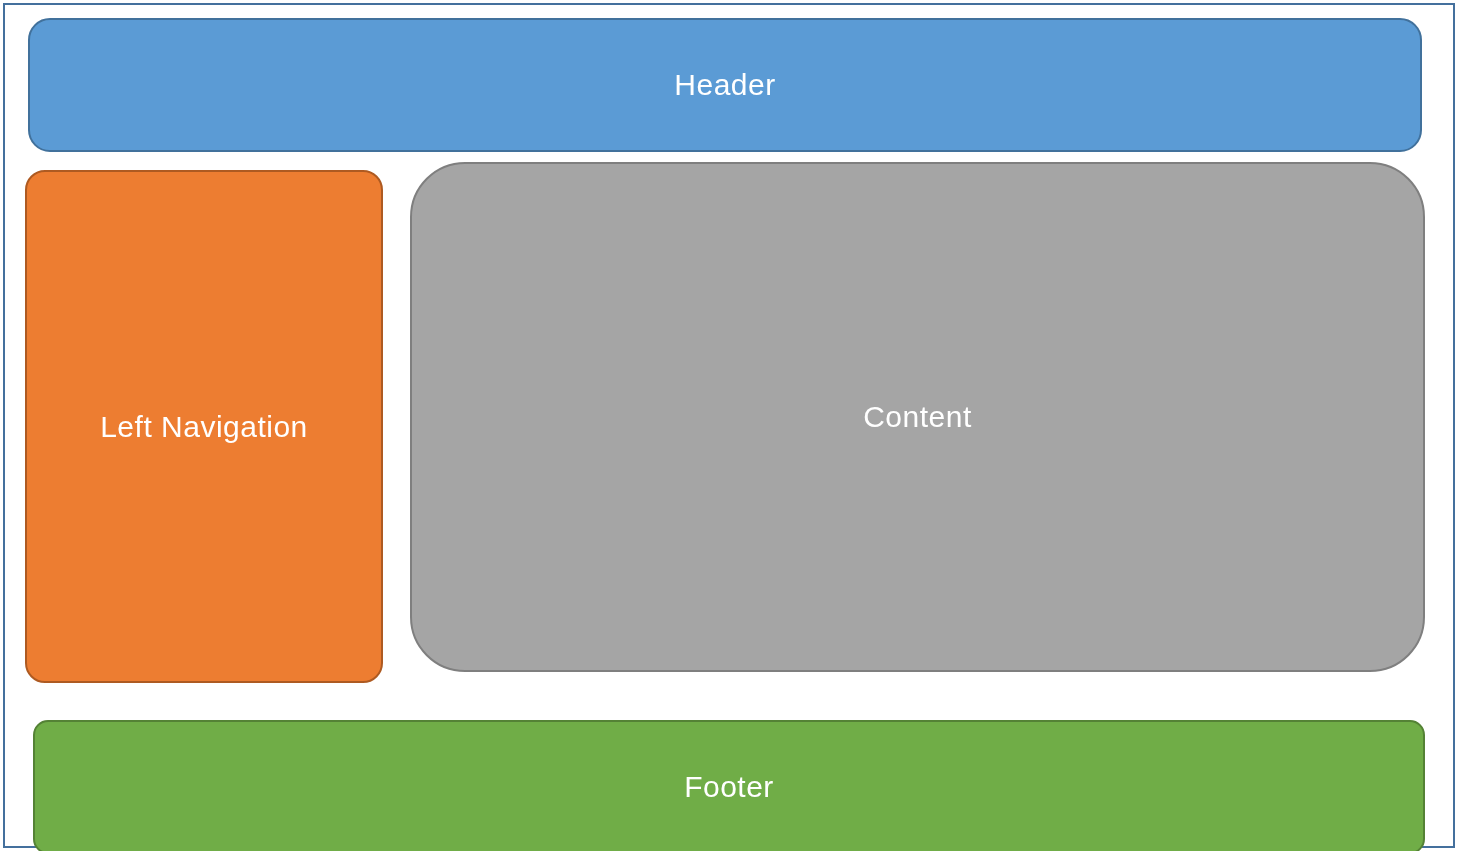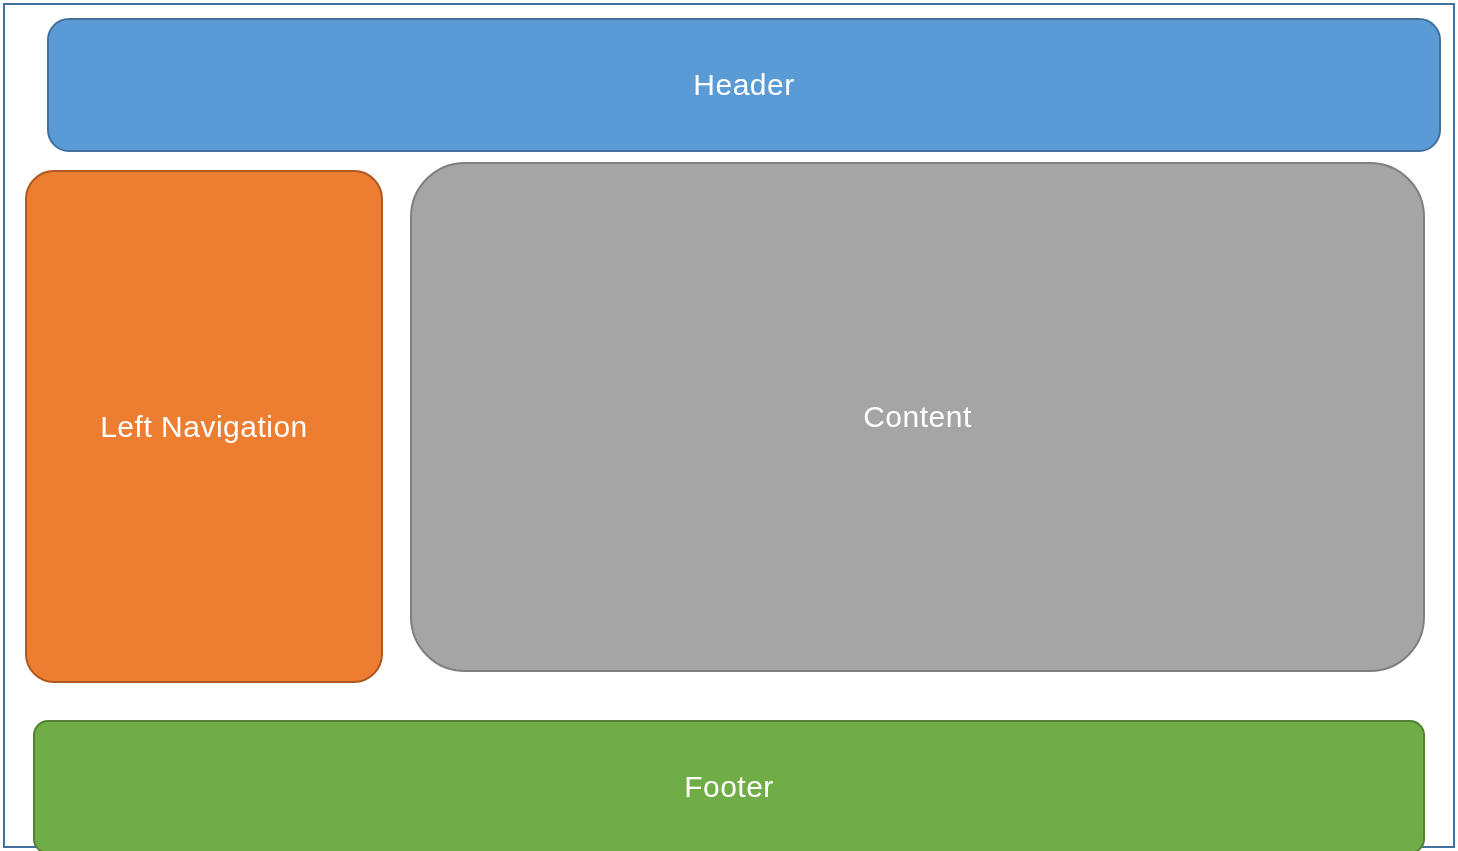--- a/index.html
+++ b/index.html
@@ -43,28 +43,27 @@
     letter-spacing: 0.5px;
     white-space: nowrap;
     user-select: none;
   }
   .box-header {
     left: 28px;
     top: 18px;
     width: 1394px;
     height: 134px;
     border-radius: 22px;
-    margin-left: 19px;
   }
   .box-leftnav {
     left: 25px;
     top: 170px;
     width: 358px;
     height: 513px;
-    border-radius: 29px;
+    border-radius: 20px;
   }
   .box-content {
     left: 410px;
     top: 162px;
     width: 1015px;
     height: 510px;
     border-radius: 55px;
   }
   .box-footer {
     left: 33px;

